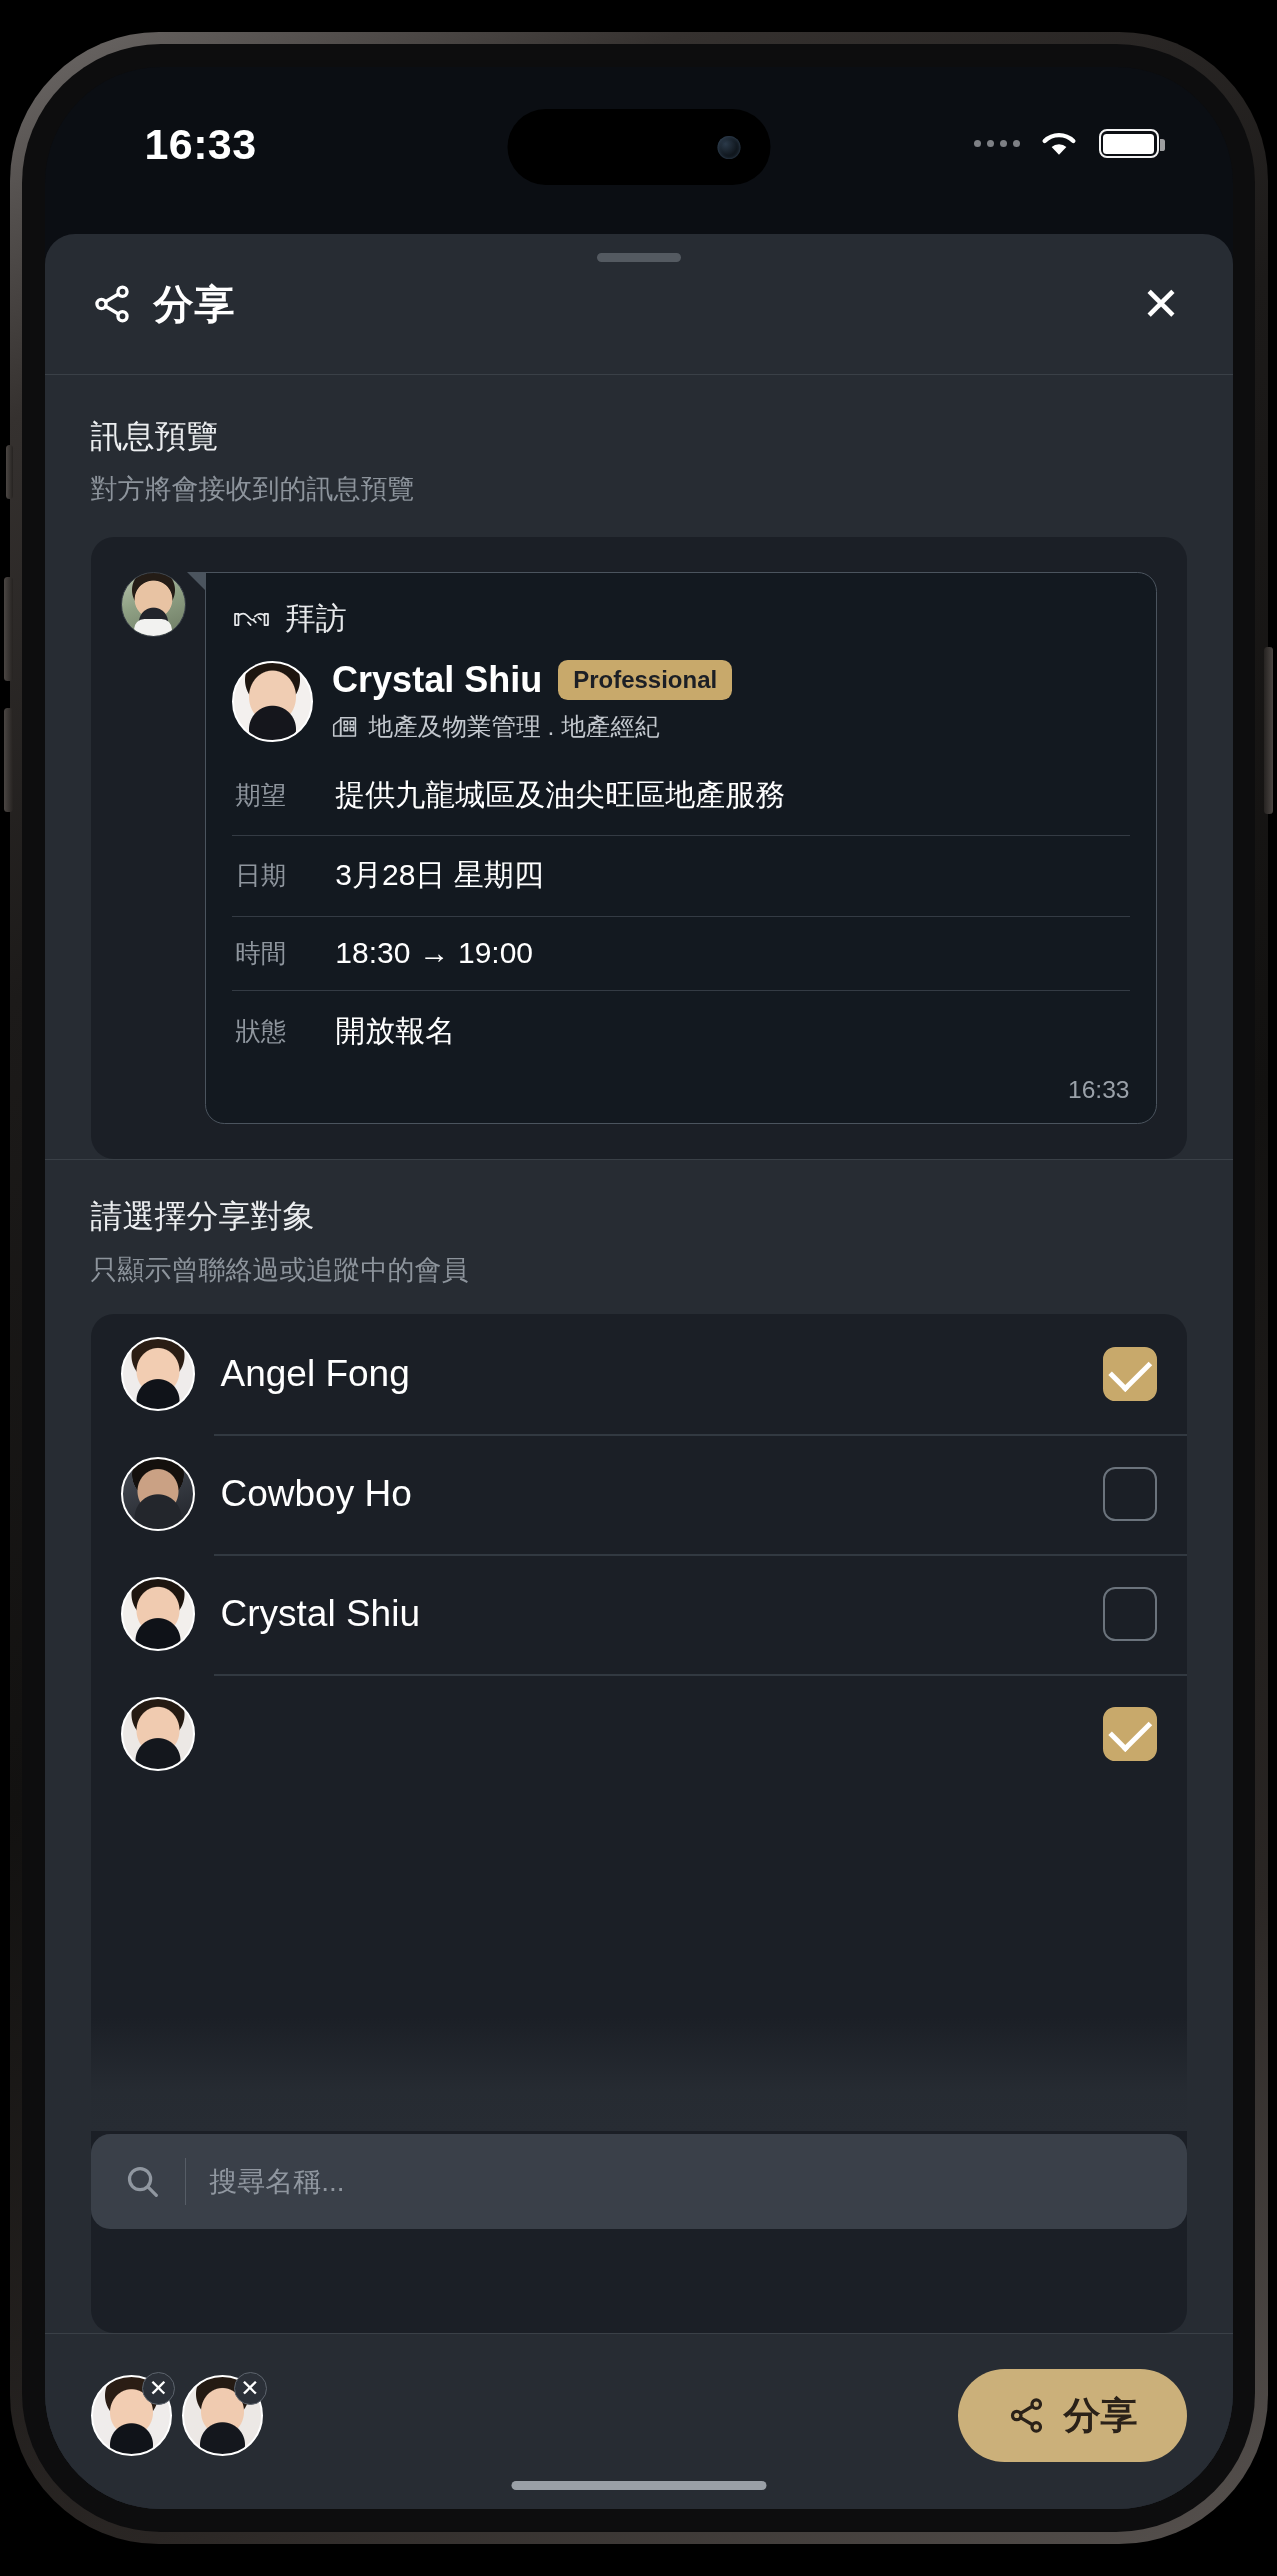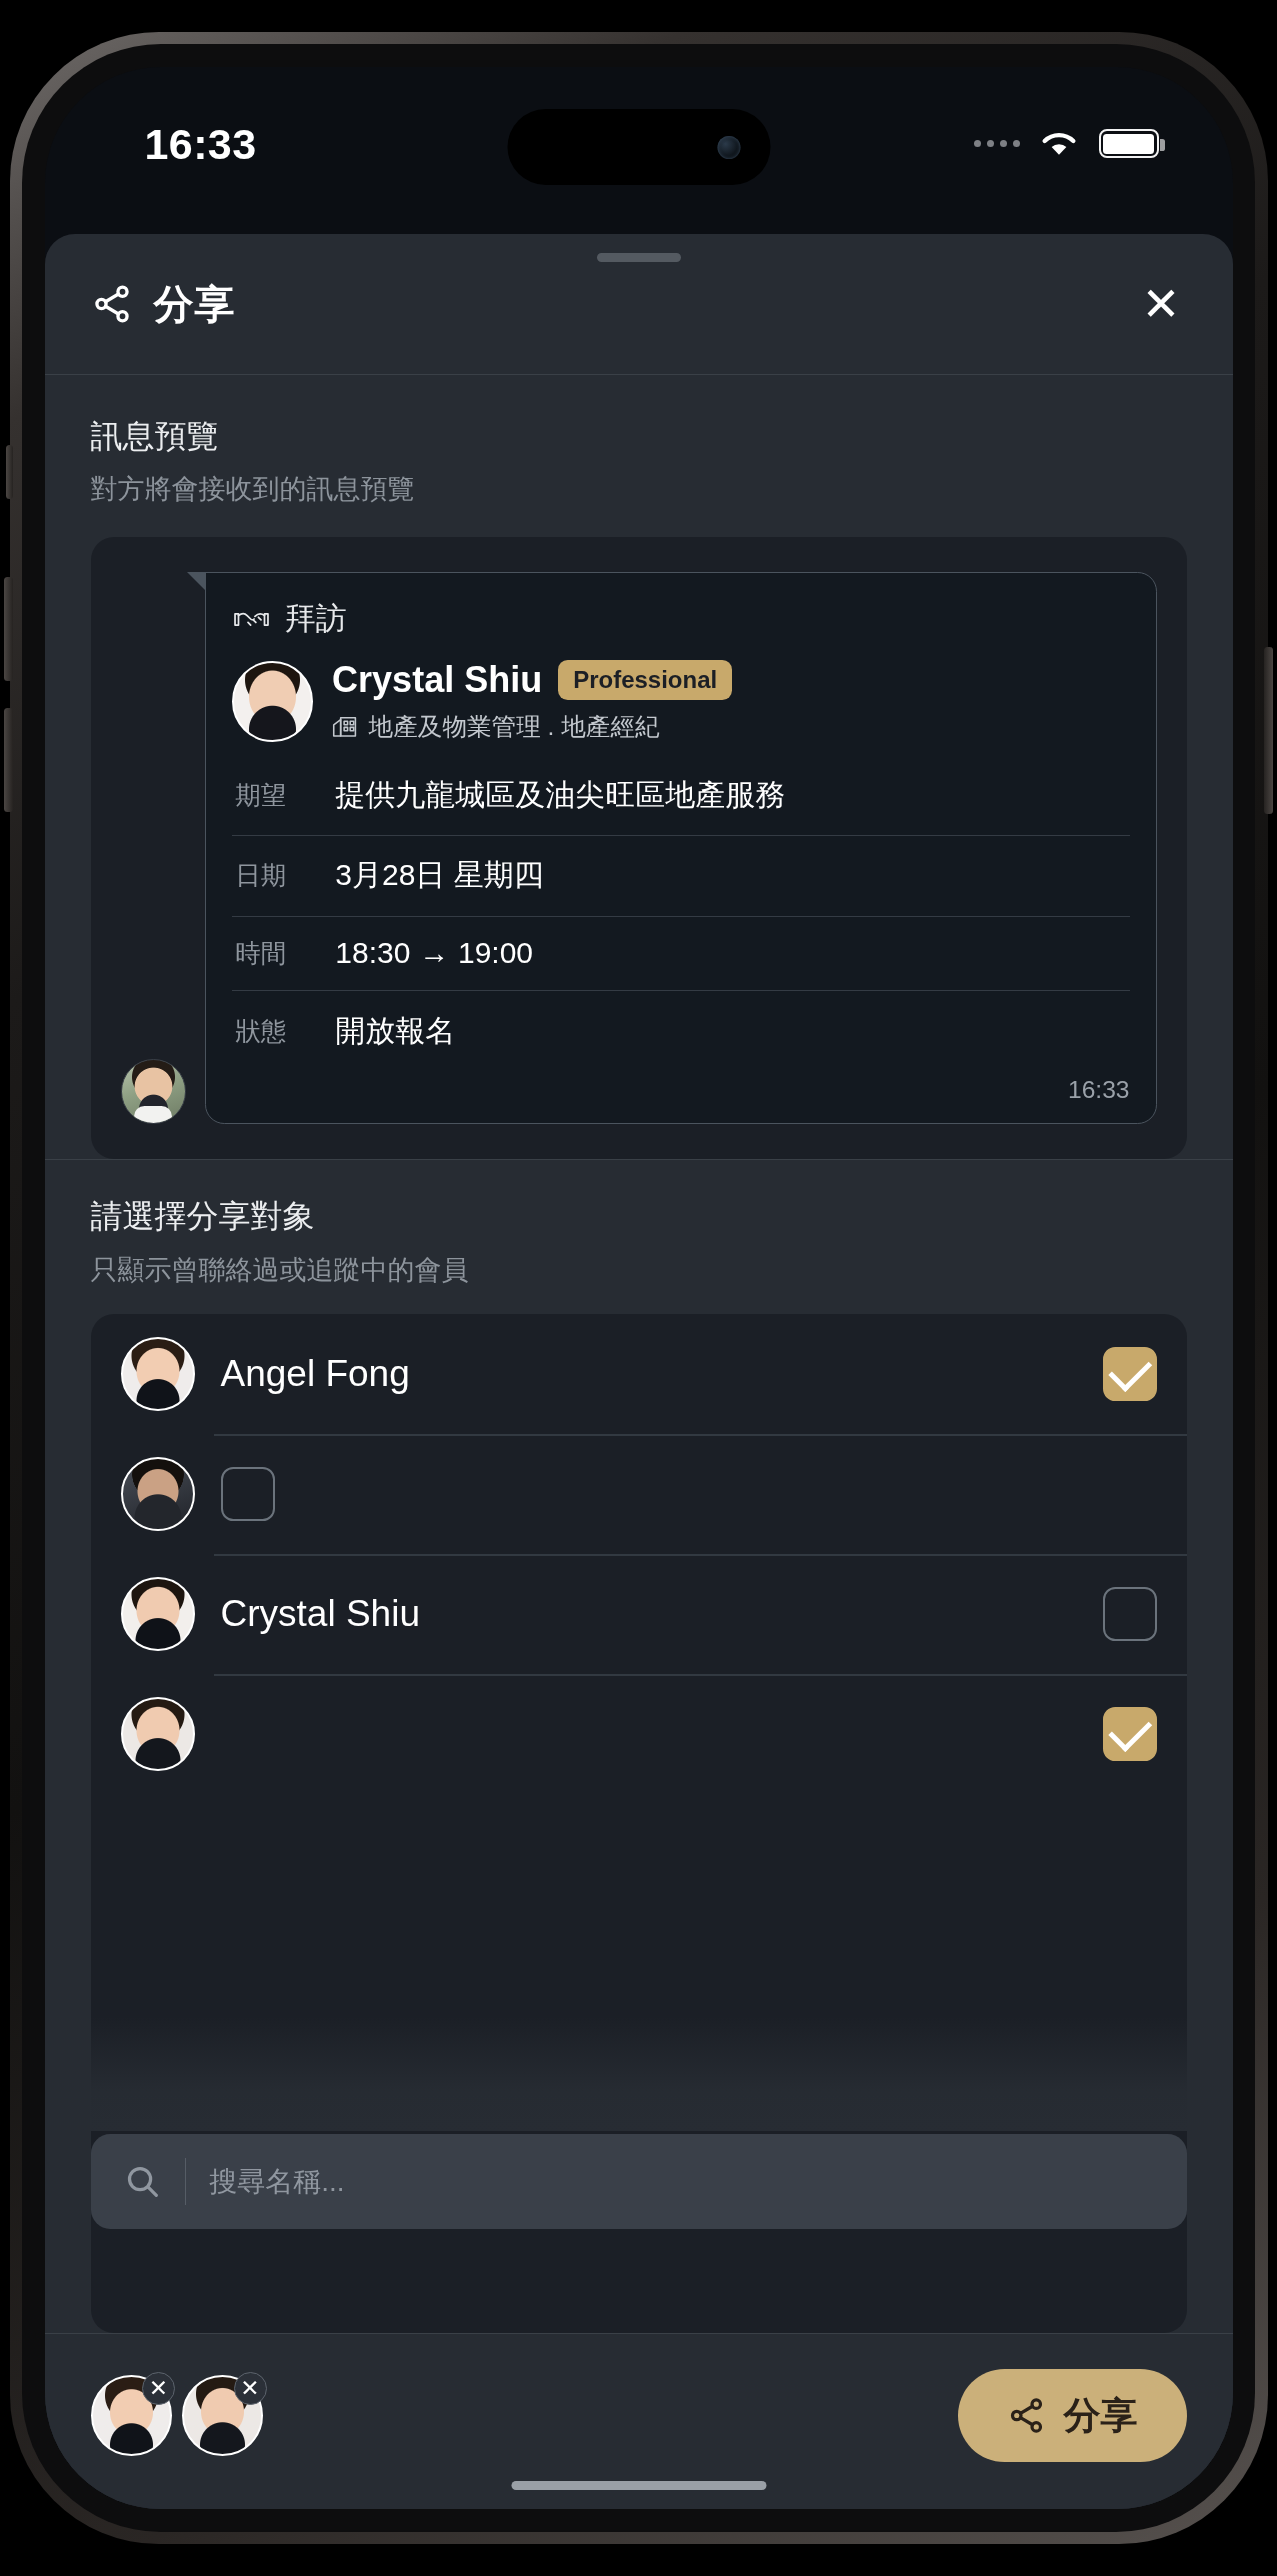--- a/index.html
+++ b/index.html
@@ -101,21 +101,21 @@
   
   .preview-block { padding: 40px 46px 0 46px; }
   .block-title { font-size: 32px; color: #eceef0; font-weight: 400; }
   .block-sub { font-size: 27px; color: #8d949c; margin-top: 12.3px; font-weight: 400; }
 
   .chat-area {
     margin: 30px 0 0 0;
     background: #1b1f26;
     border-radius: 23px;
     padding: 35px 30px 35px 30px;
-    display: flex; gap: 19.3px; align-items: flex-end;
+    display: flex; gap: 19.3px; align-items: flex-start;
   }
   .sender-avatar {
     flex: 0 0 auto;
     width: 65px; height: 65px; border-radius: 50%;
     background:
       radial-gradient(circle at 50% 78%, #22242b 0 14px, transparent 15px),
       radial-gradient(circle at 50% 42%, #e8c3a3 0 18.4px, transparent 19.3px),
       radial-gradient(circle at 50% 27%, #241c16 0 21px, transparent 22px),
       linear-gradient(160deg,#b9c4ae 0%, #8fa084 45%, #6d7a63 100%);
     border: 1.8px solid #3a4048;
@@ -421,20 +421,21 @@
         <div class="block-sub">只顯示曾聯絡過或追蹤中的會員</div>
 
         <div class="member-card">
           <div class="member-row">
             <div class="m-avatar m-a1"></div>
             <div class="m-name">Angel Fong</div>
             <div class="m-check checked"></div>
           </div>
           <div class="member-row">
             <div class="m-avatar m-a2"></div>
+            <div class="m-name">Cowboy Ho</div>
             <div class="m-check"></div>
           </div>
           <div class="member-row">
             <div class="m-avatar m-a3"></div>
             <div class="m-name">Crystal Shiu</div>
             <div class="m-check"></div>
           </div>
           <div class="member-row">
             <div class="m-avatar m-a4"></div>
             <div class="m-name"></div>

